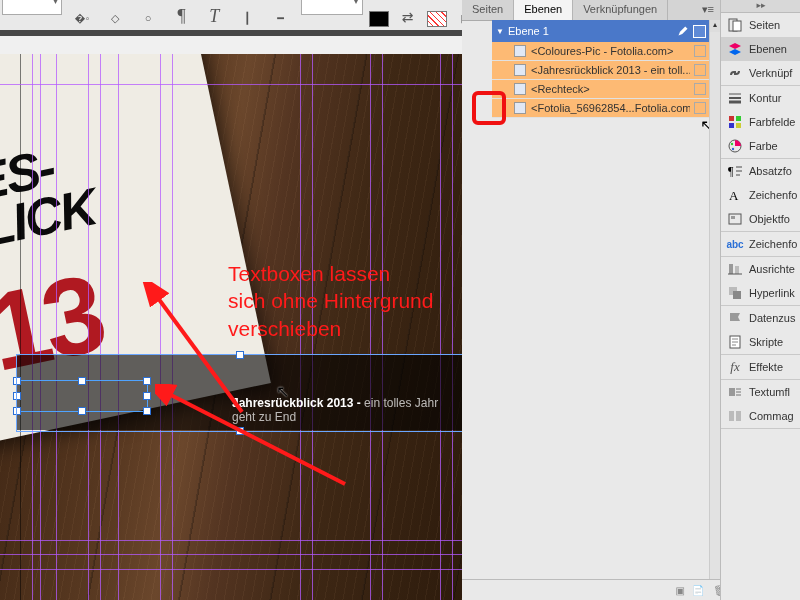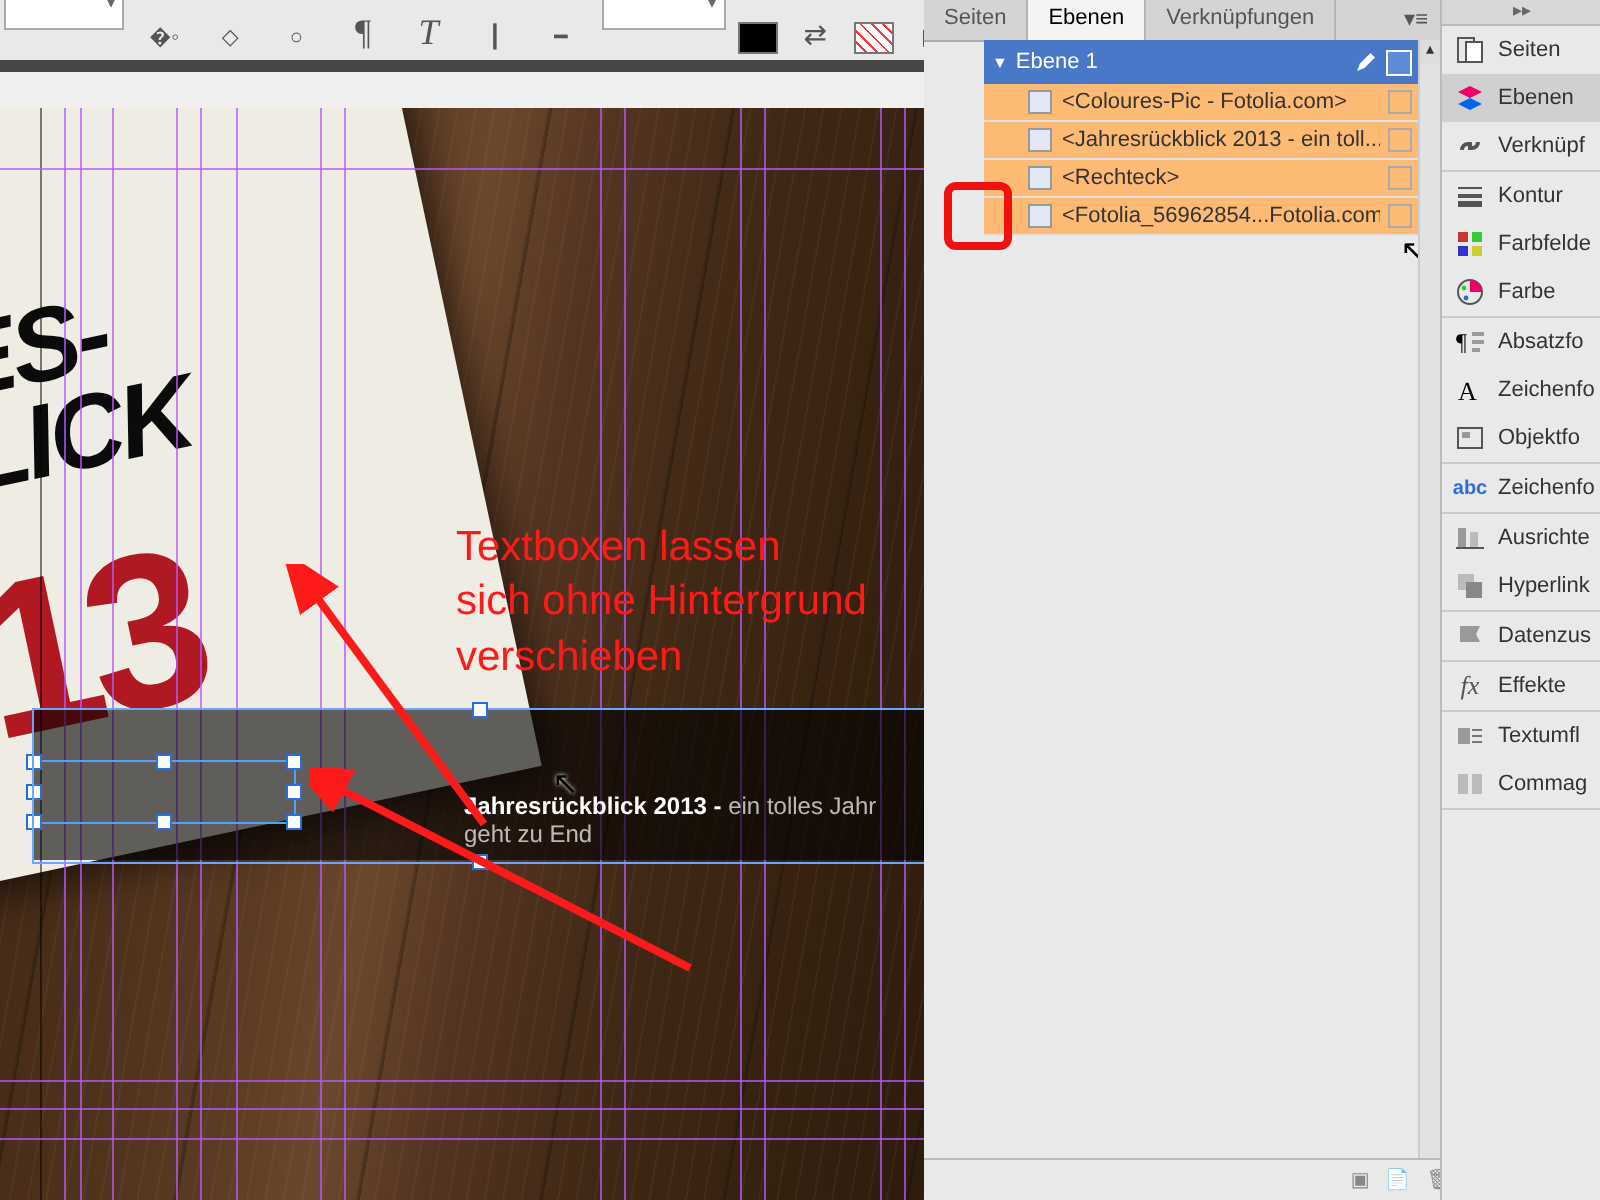--- a/index.html
+++ b/index.html
@@ -363,20 +363,31 @@
         </div>
         <div class="grp">
           <div class="item">
             <span class="ic">
               <svg width="16" height="16">
                 <path d="M3 3h10l-2 4 2 4H3z" fill="#999"></path>
               </svg>
             </span>
             <span>Datenzus</span>
           </div>
+          <div class="item">
+            <span class="ic">
+              <svg width="16" height="16">
+                <rect x="3" y="2" width="10" height="12" fill="#fff" stroke="#555"></rect>
+                <line x1="5" y1="5" x2="11" y2="5" stroke="#888"></line>
+                <line x1="5" y1="8" x2="11" y2="8" stroke="#888"></line>
+                <line x1="5" y1="11" x2="9" y2="11" stroke="#888"></line>
+              </svg>
+            </span>
+            <span>Skripte</span>
+          </div>
         </div>
         <div class="grp">
           <div class="item">
             <span class="ic">
               <span class="fx">fx</span>
             </span>
             <span>Effekte</span>
           </div>
         </div>
         <div class="grp">

